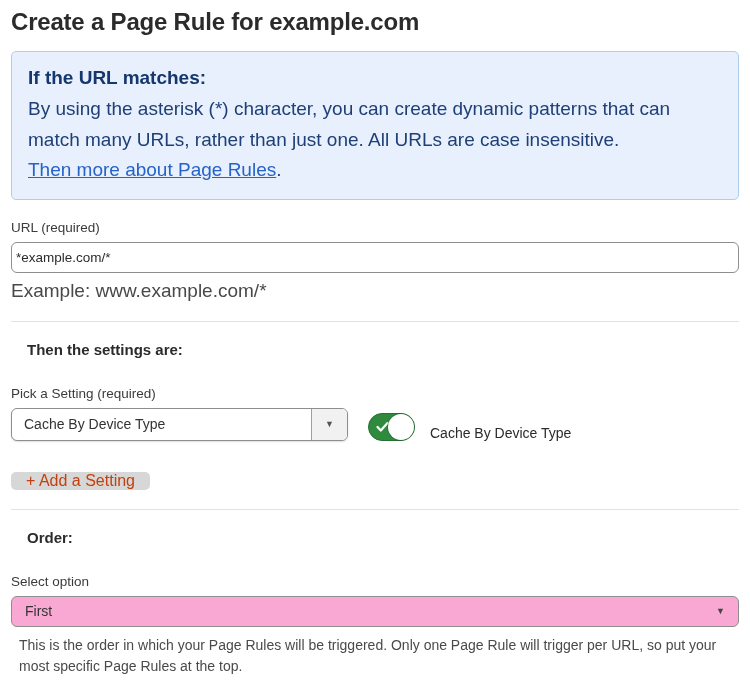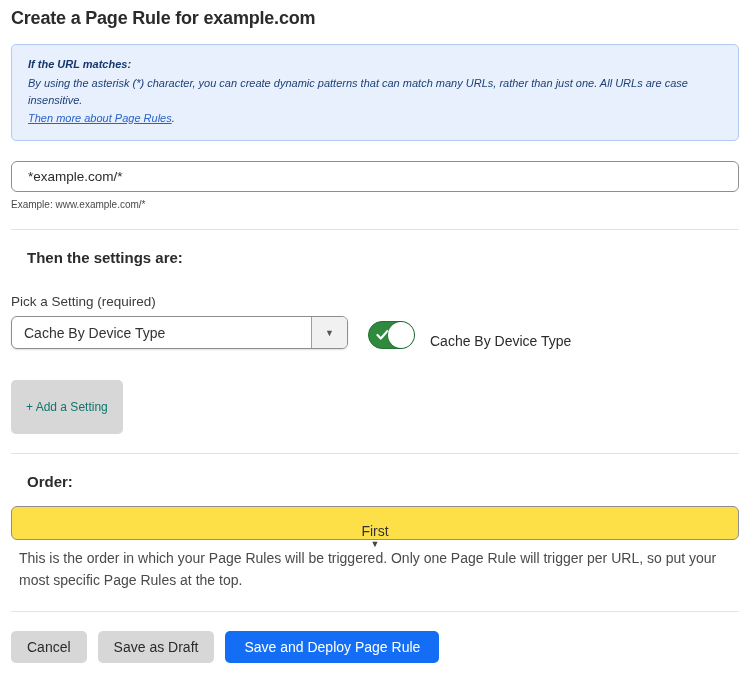--- a/index.html
+++ b/index.html
@@ -8,38 +8,37 @@
     width: 750px;
     height: 688px;
     background: #ffffff;
     font-family: "Liberation Sans", "DejaVu Sans", sans-serif;
     color: #2b2b2b;
     overflow: hidden;
   }
   .container { padding: 8px 11px 0; }
 
   .page-title {
-    font-size: 18px;
+    font-size: 24px;
     font-weight: bold;
     color: #2b2b2b;
     margin: 0 0 15px;
     letter-spacing: -0.2px;
   }
 
   
   .info-box {
     background: var(--info-bg, #e7f0fc);
     border: 1px solid var(--info-border, #b0cdf1);
     border-radius: 5px;
     padding: 11px 16px 13px;
-    font-size: 11px;
+    font-size: 19px;
     line-height: 1.6;
     color: var(--info-text, #1e3f77);
     margin-bottom: 20px;
-    font-style: italic;
   }
   .info-heading { font-weight: bold; color: var(--info-heading, #15376e); }
   .info-body { margin: 1px 0 0; }
   .info-link {
     color: var(--link-blue, #2762c9);
     text-decoration: underline;
     cursor: pointer;
   }
 
   
@@ -47,28 +46,28 @@
     display: block;
     font-size: 13.5px;
     color: #3b3b3b;
     margin-bottom: 7px;
   }
   .text-input {
     width: 100%;
     height: 31px;
     border: 1px solid #8e8e8e;
     border-radius: 6px;
-    padding: 0 16px;
+    padding: 0 4px;
     font-size: 13.5px;
     font-family: inherit;
     color: #2b2b2b;
     background: #fff;
   }
   .helper {
-    font-size: 10px;
+    font-size: 19px;
     color: #494949;
     margin-top: 7px;
   }
 
   .divider {
     border: none;
     border-top: 1px solid #e2e2e2;
     margin: 19px 0;
   }
 
@@ -142,44 +141,43 @@
   }
   .toggle-label {
     margin-left: 15px;
     font-size: 14px;
     color: #2b2b2b;
   }
 
   .add-setting-btn {
     margin-top: 31px;
     background: var(--button-gray, #d7d7d7);
-    color: #0f766e;
+    color: #c2410c;
     border: none;
     border-radius: 5px;
-    padding: 20px 15px;
-    font-size: 12px;
+    padding: 0 15px;
+    font-size: 16px;
     font-family: inherit;
     cursor: pointer;
   }
 
   
   .order-select {
     width: 100%;
     height: 31px;
     border: 1px solid #8e8e8e;
     border-radius: 6px;
-    background: #fde047;
+    background: #f9a8d4;
     display: flex;
     align-items: center;
     justify-content: space-between;
-    padding: 16px 13px;
+    padding: 0 13px;
     font-size: 14px;
     color: #333;
     cursor: pointer;
-    flex-direction: column;
   }
   .order-select .caret { font-size: 9px; color: #444; }
 
   .order-helper {
     font-size: 14px;
     color: #4a4a4a;
     line-height: 1.55;
     margin-top: 8px;
     max-width: 720px;
     margin-left: 8px;
@@ -208,20 +206,21 @@
 <div class="container">
 
   <h1 class="page-title">Create a Page Rule for example.com</h1>
 
   <div class="info-box">
     <div class="info-heading">If the URL matches:</div>
     <div class="info-body">By using the asterisk (*) character, you can create dynamic patterns that can match many URLs, rather than just one. All URLs are case insensitive.</div>
     <div><a class="info-link">Then more about Page Rules</a><span>.</span></div>
   </div>
 
+  <label class="field-label">URL (required)</label>
   <input class="text-input" type="text" value="*example.com/*" style="">
   <div class="helper">Example: www.example.com/*</div>
 
   <hr class="divider">
 
   <h2 class="section-heading">Then the settings are:</h2>
 
   <label class="field-label mt-22">Pick a Setting (required)</label>
 
   <div class="setting-row">
@@ -237,20 +236,21 @@
     </div>
     <span class="toggle-label">Cache By Device Type</span>
   </div>
 
   <button class="add-setting-btn">+ Add a Setting</button>
 
   <hr class="divider">
 
   <h2 class="section-heading">Order:</h2>
 
+  <label class="field-label mt-22">Select option</label>
 
   <div class="order-select">
     <span>First</span>
     <span class="caret">▼</span>
   </div>
 
   <div class="order-helper">This is the order in which your Page Rules will be triggered. Only one Page Rule will trigger per URL, so put your most specific Page Rules at the top.</div>
 
   <hr class="divider">
 

